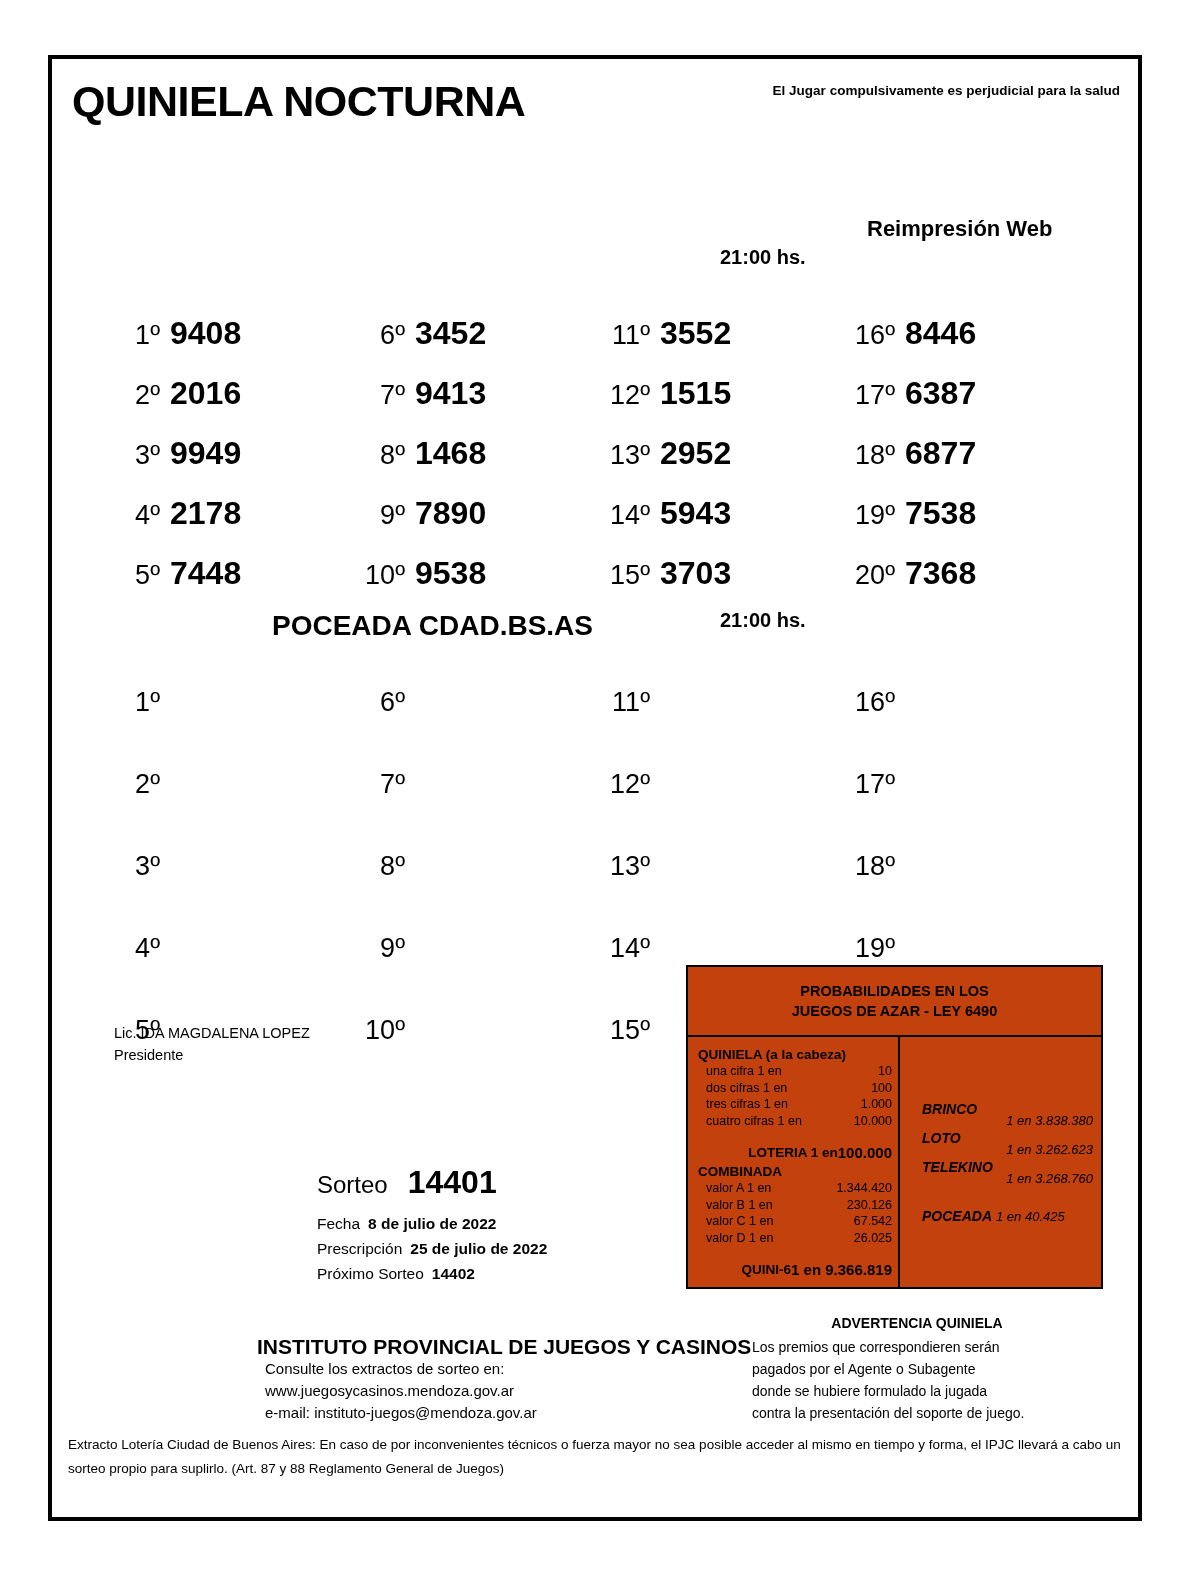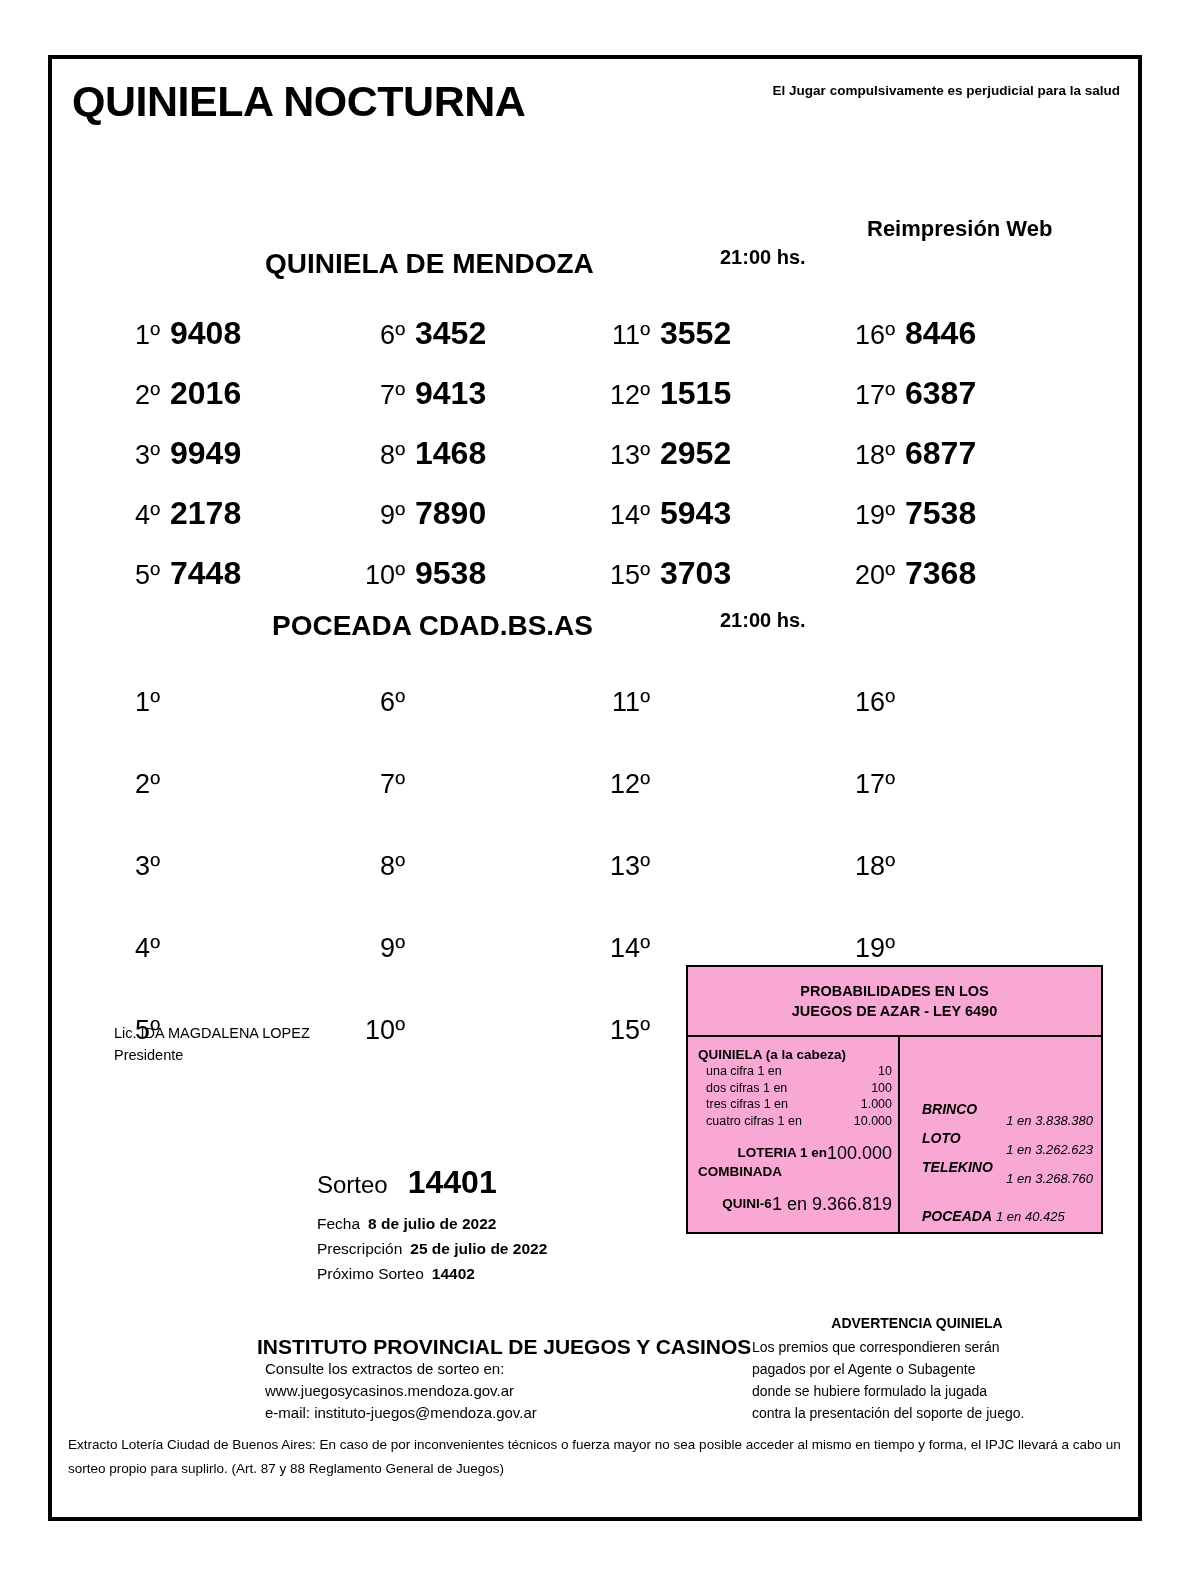--- a/index.html
+++ b/index.html
@@ -138,21 +138,21 @@
   .sorteo-row b { margin-left: 8px; }
 
   
   .prob-box {
     position: absolute;
     left: 634px;
     top: 906px;
     width: 417px;
     border: 2px solid #000;
     box-sizing: border-box;
-    background: #f9a8d4;
+    background: #c2410c;
   }
   .prob-head {
     text-align: center;
     font-size: 14.5px;
     font-weight: bold;
     line-height: 20px;
     padding: 14px 0 14px;
     border-bottom: 2px solid #000;
   }
   .prob-body {
@@ -190,21 +190,21 @@
   .p-row .p-val { font-weight: normal; }
   .p-inline {
     display: flex;
     justify-content: flex-end;
     font-size: 13.5px;
     font-weight: bold;
     line-height: 18px;
     margin-top: 8px;
     white-space: nowrap;
   }
-  .p-inline .p-val { font-weight: normal; font-size: 18px; }
+  .p-inline .p-val { font-weight: bold; font-size: 15px; }
   .p-spacer { height: 7px; }
 
   .r-item { margin-bottom: 2px; }
   .r-name {
     font-size: 14px;
     font-weight: bold;
     white-space: nowrap;
   }
   .r-odds {
     font-size: 13px;
@@ -264,21 +264,20 @@
 </head>
 <body>
 
 <div class="sheet">
   <div class="inner">
 
     <div class="title">QUINIELA NOCTURNA</div>
     <div class="health-warning">El Jugar compulsivamente es perjudicial para la salud</div>
     <div class="reimpresion">Reimpresión Web</div>
 
-    <div class="sec-name sec1-name">QUINIELA  DE MENDOZA</div>
     <div class="sec-time sec1-time">21:00 hs.</div>
 
     <div class="grid grid-mendoza" id="grid-mendoza">
         <div class="cell">
           <span class="ord">1º</span>
           <span class="num">9408</span>
         </div>
         <div class="cell">
           <span class="ord">6º</span>
           <span class="num">3452</span>
@@ -488,20 +487,38 @@
                 <span>cuatro cifras 1 en</span>
                 <span class="p-val">10.000</span>
               </div>
             </div>
           <div class="p-spacer"></div>
           <div class="p-inline">
             <span>LOTERIA   1 en</span>
             <span class="p-val">100.000</span>
           </div>
           <div class="p-grouptitle">COMBINADA</div>
+          <div id="combinada-rows">
+              <div class="p-row">
+                <span>valor A 1 en</span>
+                <span class="p-val">1.344.420</span>
+              </div>
+              <div class="p-row">
+                <span>valor B 1 en</span>
+                <span class="p-val">230.126</span>
+              </div>
+              <div class="p-row">
+                <span>valor C 1 en</span>
+                <span class="p-val">67.542</span>
+              </div>
+              <div class="p-row">
+                <span>valor D 1 en</span>
+                <span class="p-val">26.025</span>
+              </div>
+            </div>
           <div class="p-spacer"></div>
           <div class="p-inline">
             <span>QUINI-6</span>
             <span class="p-val">1 en  9.366.819</span>
           </div>
         </div>
         <div class="prob-right">
           <div class="r-pad"></div>
           <div id="right-games">
               <div class="r-item">

